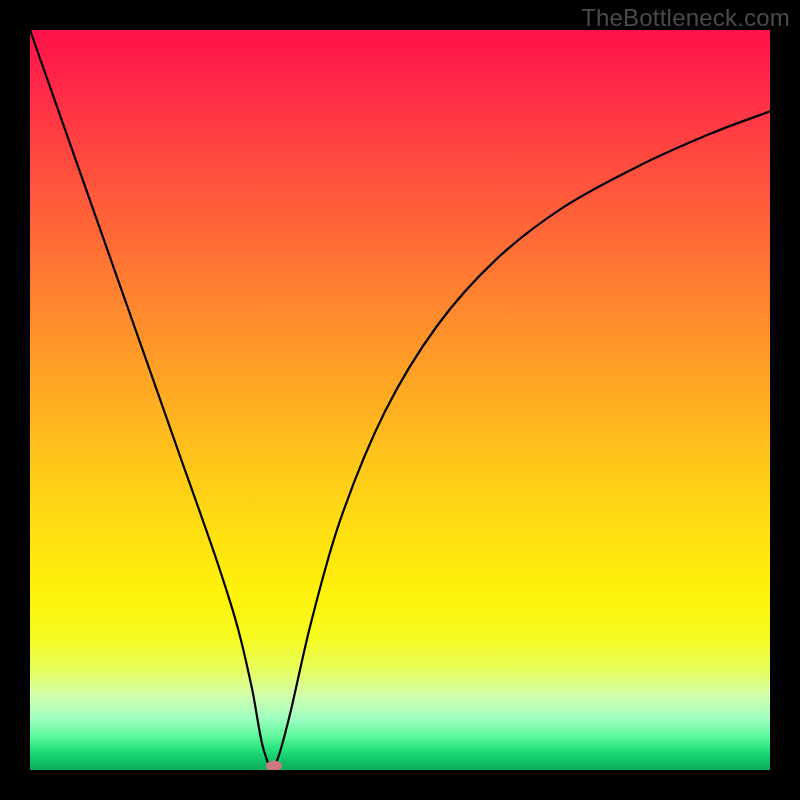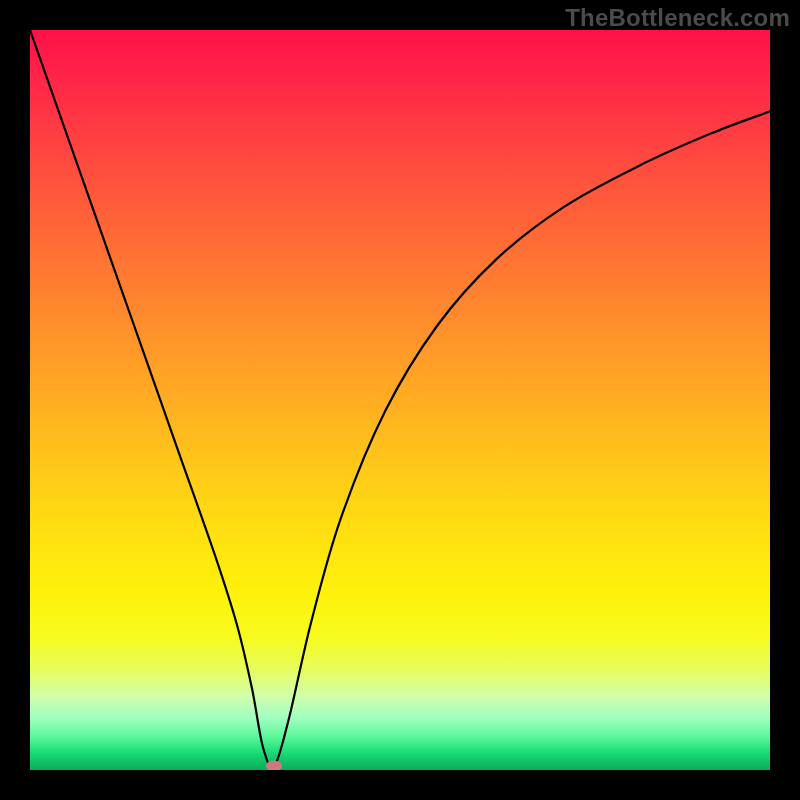--- a/index.html
+++ b/index.html
@@ -10,21 +10,21 @@
     position: relative;
     font-family: Arial, Helvetica, sans-serif;
     overflow: hidden;
   }
   .watermark {
     position: absolute;
     top: 4px;
     right: 10px;
     color: #4b4b4b;
     font-size: 24px;
-    font-weight: 700;
+    font-weight: 400;
     letter-spacing: 0.2px;
     z-index: 5;
   }
   .plot-area {
     position: absolute;
     left: 30px;
     top: 30px;
     width: 740px;
     height: 740px;
     overflow: hidden;

